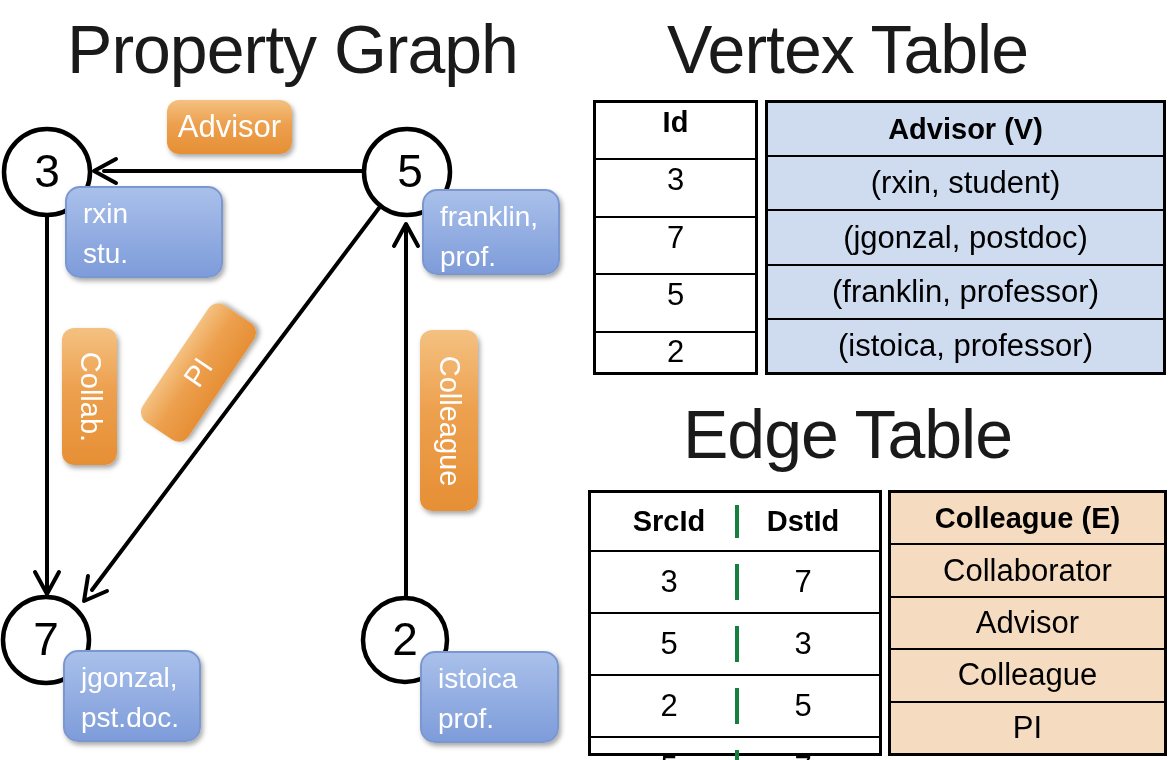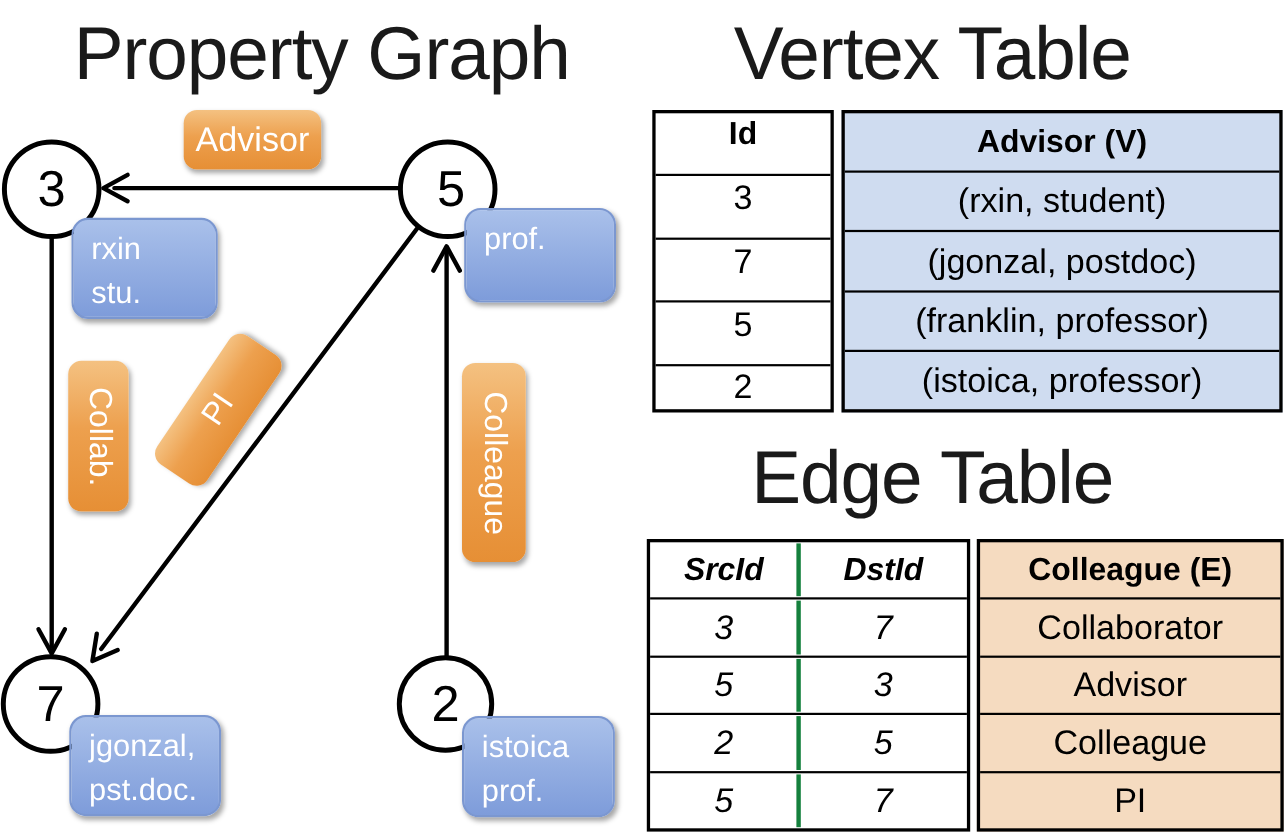--- a/index.html
+++ b/index.html
@@ -37,21 +37,21 @@
   
   .tbl {
     position:absolute; box-sizing:border-box; border:3px solid #000;
     display:flex; flex-direction:column; background:#fff;
   }
   .tbl.bluecol  { background:#cfdcf0; }
   .tbl.orangecol{ background:#f5dbc0; }
   .trow { flex:1; display:flex; align-items:center; justify-content:center; font-size:31px; }
   .trow + .trow { border-top:2px solid #000; }
   .trow.th { font-weight:bold; font-size:29px; }
-  .split { justify-content:flex-start; padding:1px;font-style:italic; }
+  .split { justify-content:flex-start; padding:12px; }
   .c1, .c2 { height:100%; display:flex; align-items:center; justify-content:center; }
   .c1 { width:132px; }
   .c2 { flex:1; border-left:4px solid #15803d; }
 </style>
 </head>
 <body>
 
 <div class="stage">
 
   <div class="big-title" style="left:0; width:585px; top:10px;">Property Graph</div>
@@ -82,25 +82,26 @@
   <div class="olabel" style="left:62px; top:328px; width:55px; height:137px;">
     <div class="vtext">Collab.</div>
   </div>
 
   <div class="olabel flexc" style="left:128px; top:345px; width:141px; height:55px; font-size:29px; transform:rotate(-56deg);">PI</div>
 
   <div class="olabel" style="left:420px; top:330px; width:58px; height:181px;">
     <div class="vtext">Colleague</div>
   </div>
 
-  <div class="vbox" style="left:65px; top:198px; width:133px; height:92px;">
+  <div class="vbox" style="left:65px; top:186px; width:158px; height:92px;">
     <div>rxin</div>
     <div>stu.</div>
   </div>
   <div class="vbox" style="left:422px; top:189px; width:138px; height:86px;">
+    <div>franklin,</div>
     <div>prof.</div>
   </div>
   <div class="vbox" style="left:63px; top:650px; width:138px; height:92px;">
     <div>jgonzal,</div>
     <div>pst.doc.</div>
   </div>
   <div class="vbox" style="left:420px; top:651px; width:139px; height:92px;">
     <div>istoica</div>
     <div>prof.</div>
   </div>

